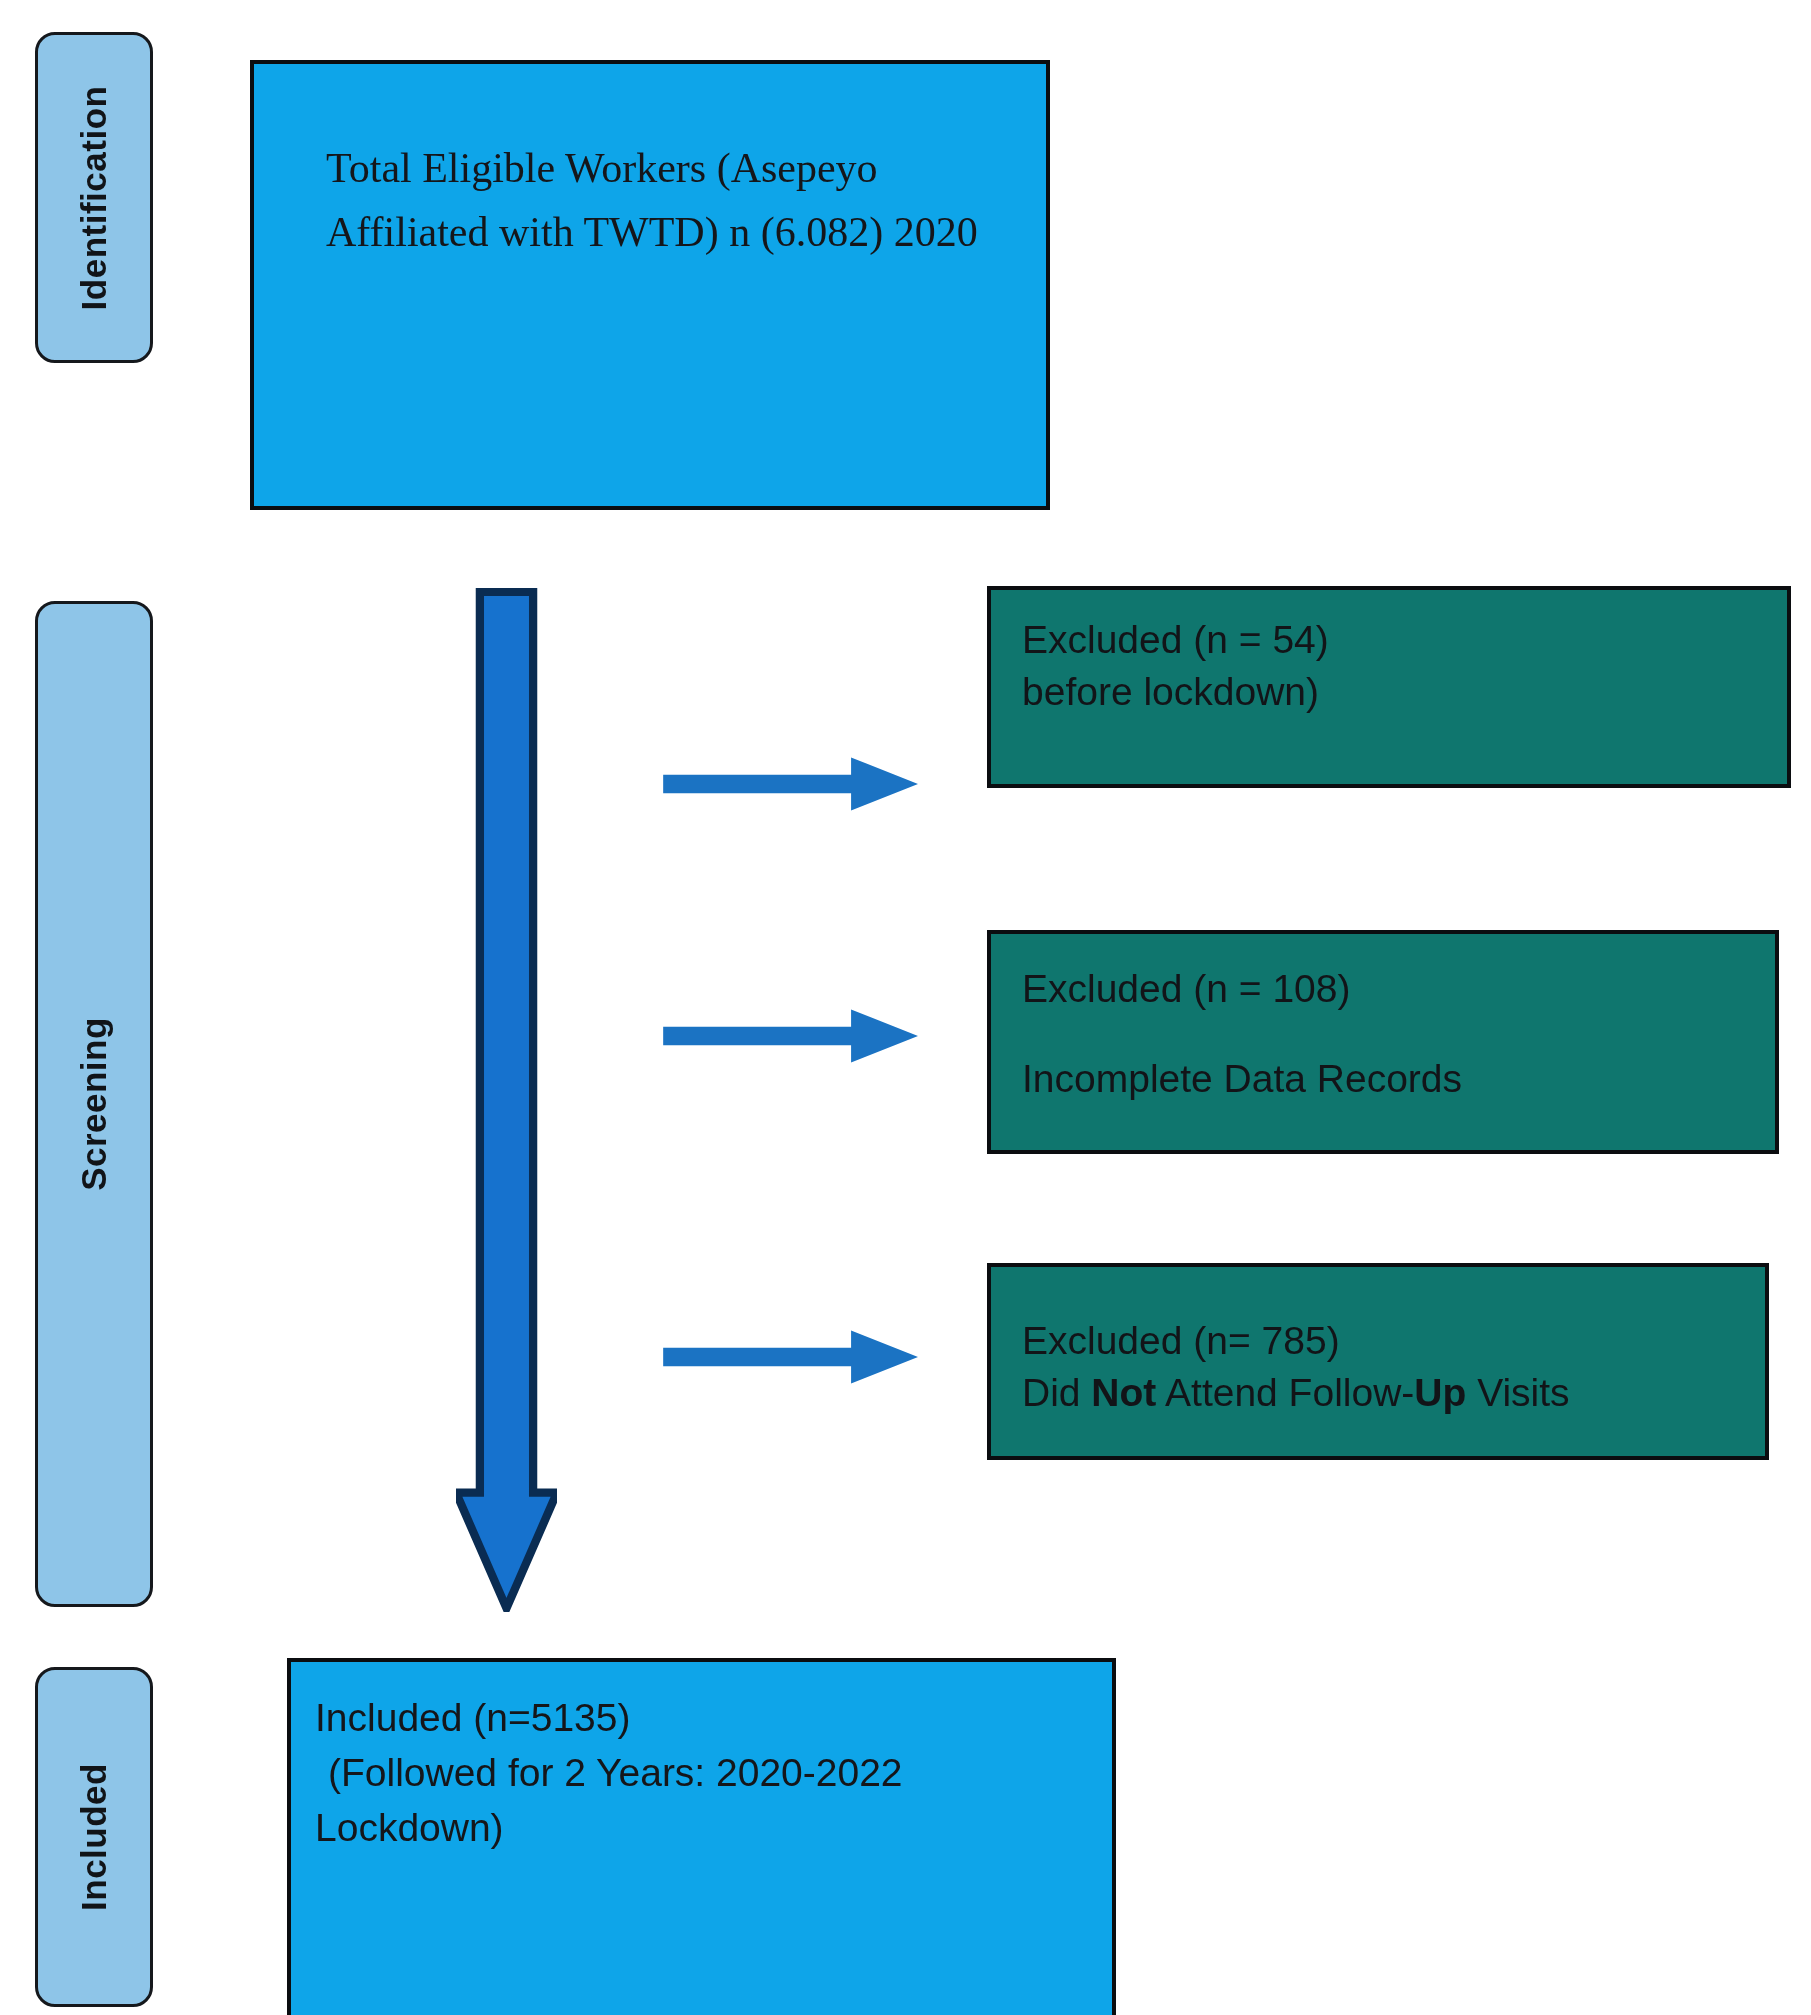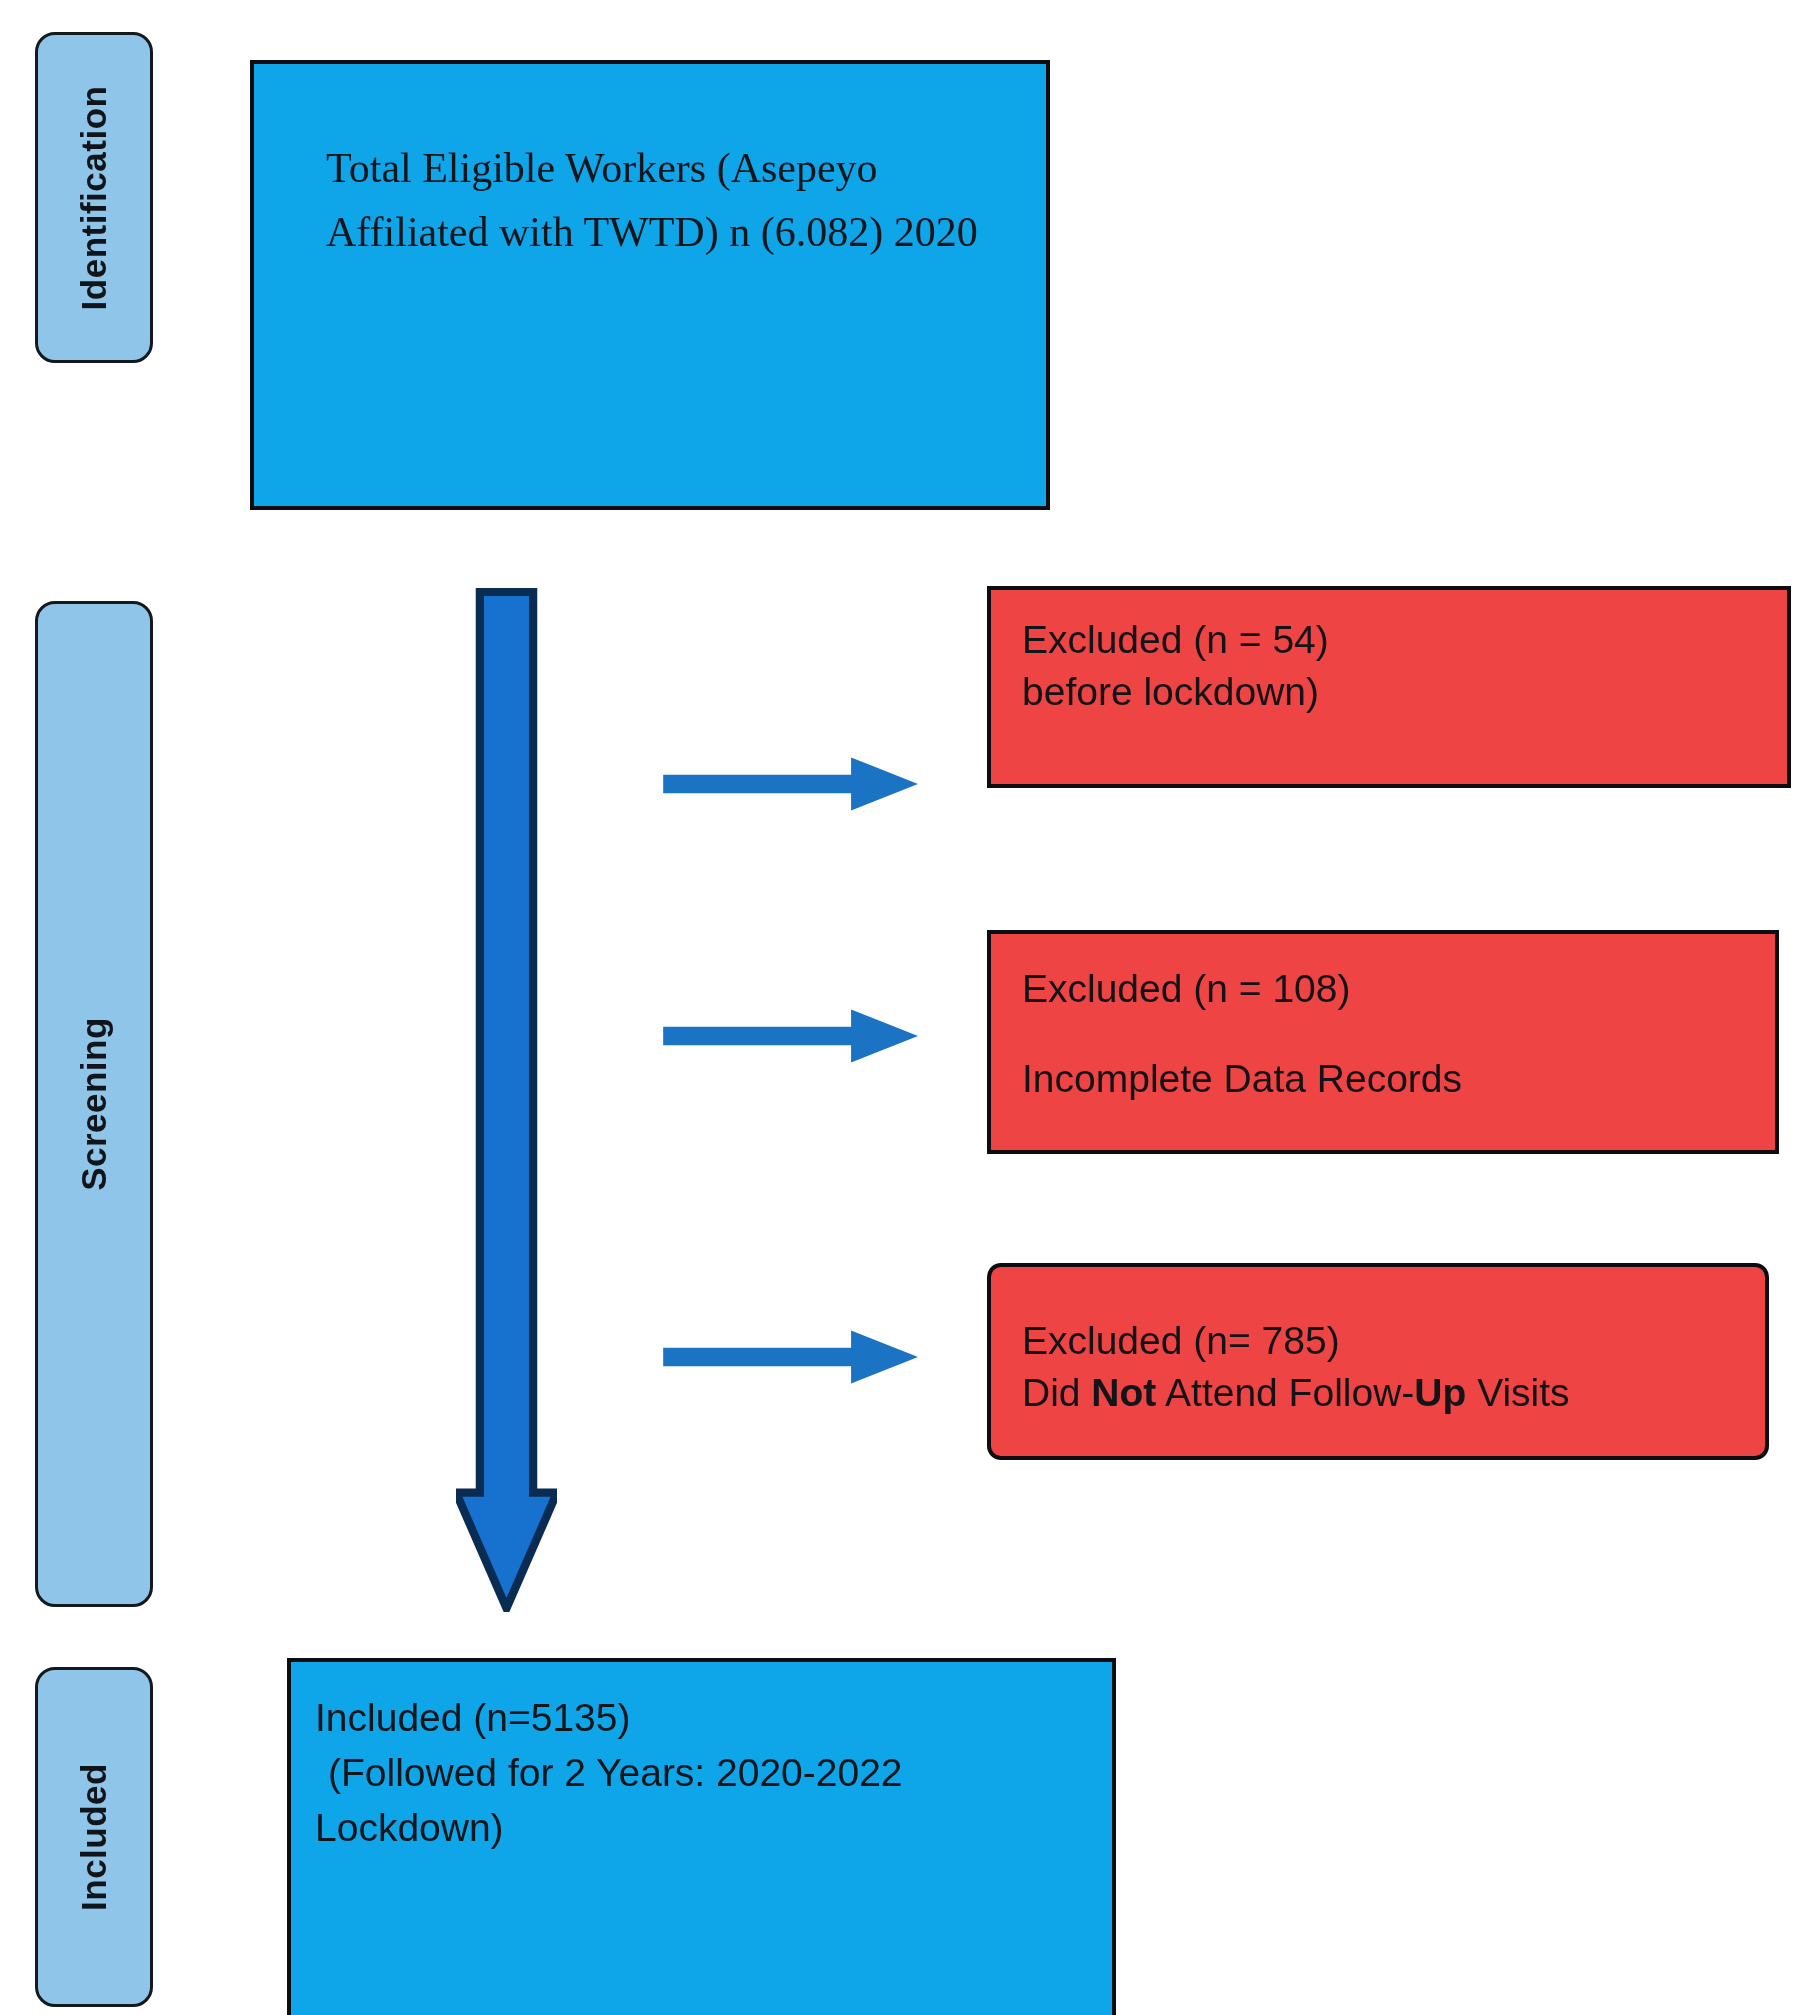--- a/index.html
+++ b/index.html
@@ -83,21 +83,21 @@
     font-size: 39px;
     line-height: 1.42;
     color: #15161A;
   }
   #box-included .box-text .line-indent { display: block; padding-left: 13px; }
   #box-included .box-text .line { display: block; }
 
   
   .excl-box {
     position: absolute;
-    background: #ef4444;
+    background: #0f766e;
     border: 4.6px solid #0B0D10;
     box-sizing: border-box;
   }
   .excl-text {
     position: absolute;
     left: 31px;
     right: 14.7px;
     font-family: "Liberation Sans", sans-serif;
     font-size: 39px;
     line-height: 1.33;
@@ -106,21 +106,21 @@
   .excl-text .line { display: block; }
   .excl-text .line.spaced { margin-top: 38px; }
   .excl-text .semi-bold { font-weight: bold; }
 
   #box-excl-1 { left: 987px; top: 586px;  width: 804px; height: 202px; }
   #box-excl-1 .excl-text { top: 24px; }
 
   #box-excl-2 { left: 987px; top: 930px; width: 792px; height: 224px; }
   #box-excl-2 .excl-text { top: 29px; }
 
-  #box-excl-3 { left: 987px; top: 1263px; width: 782px; height: 197px; border-radius: 14px; }
+  #box-excl-3 { left: 987px; top: 1263px; width: 782px; height: 197px; }
   #box-excl-3 .excl-text { top: 48px; }
 
   
   .v-arrow {
     position: absolute;
     left: 456px;
     top: 588px;
     width: 101px;
     height: 1024px;
   }

